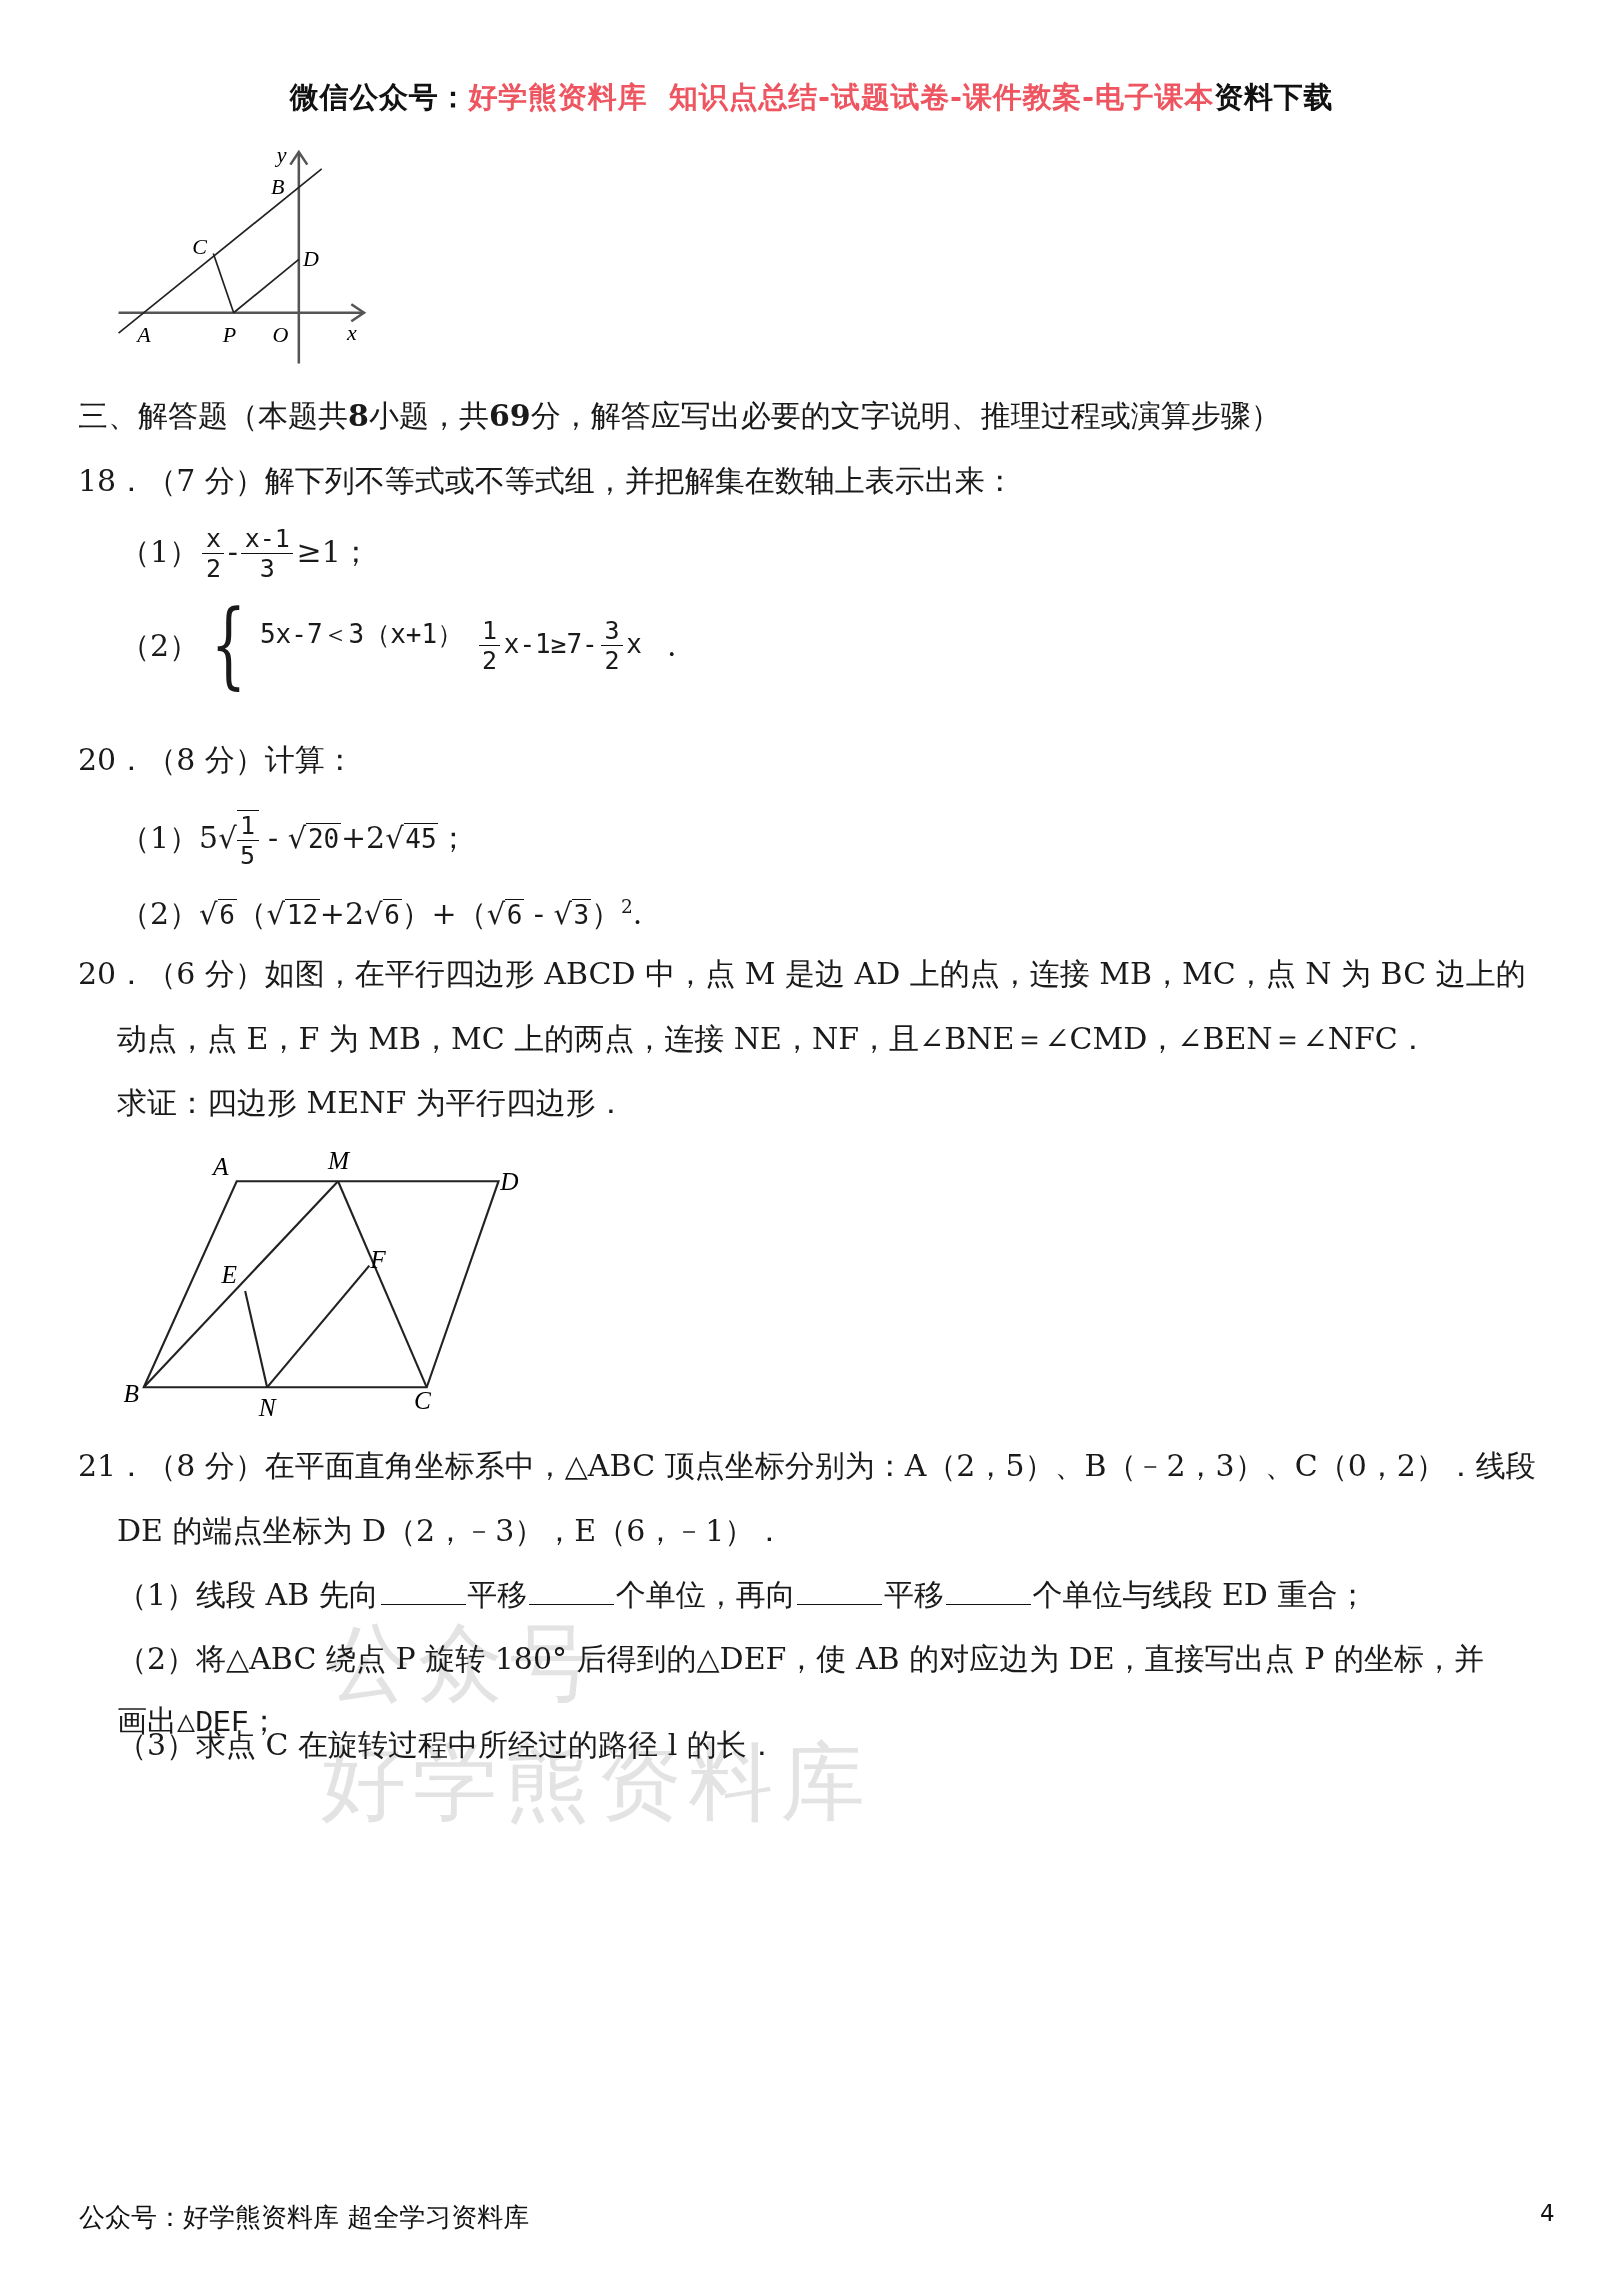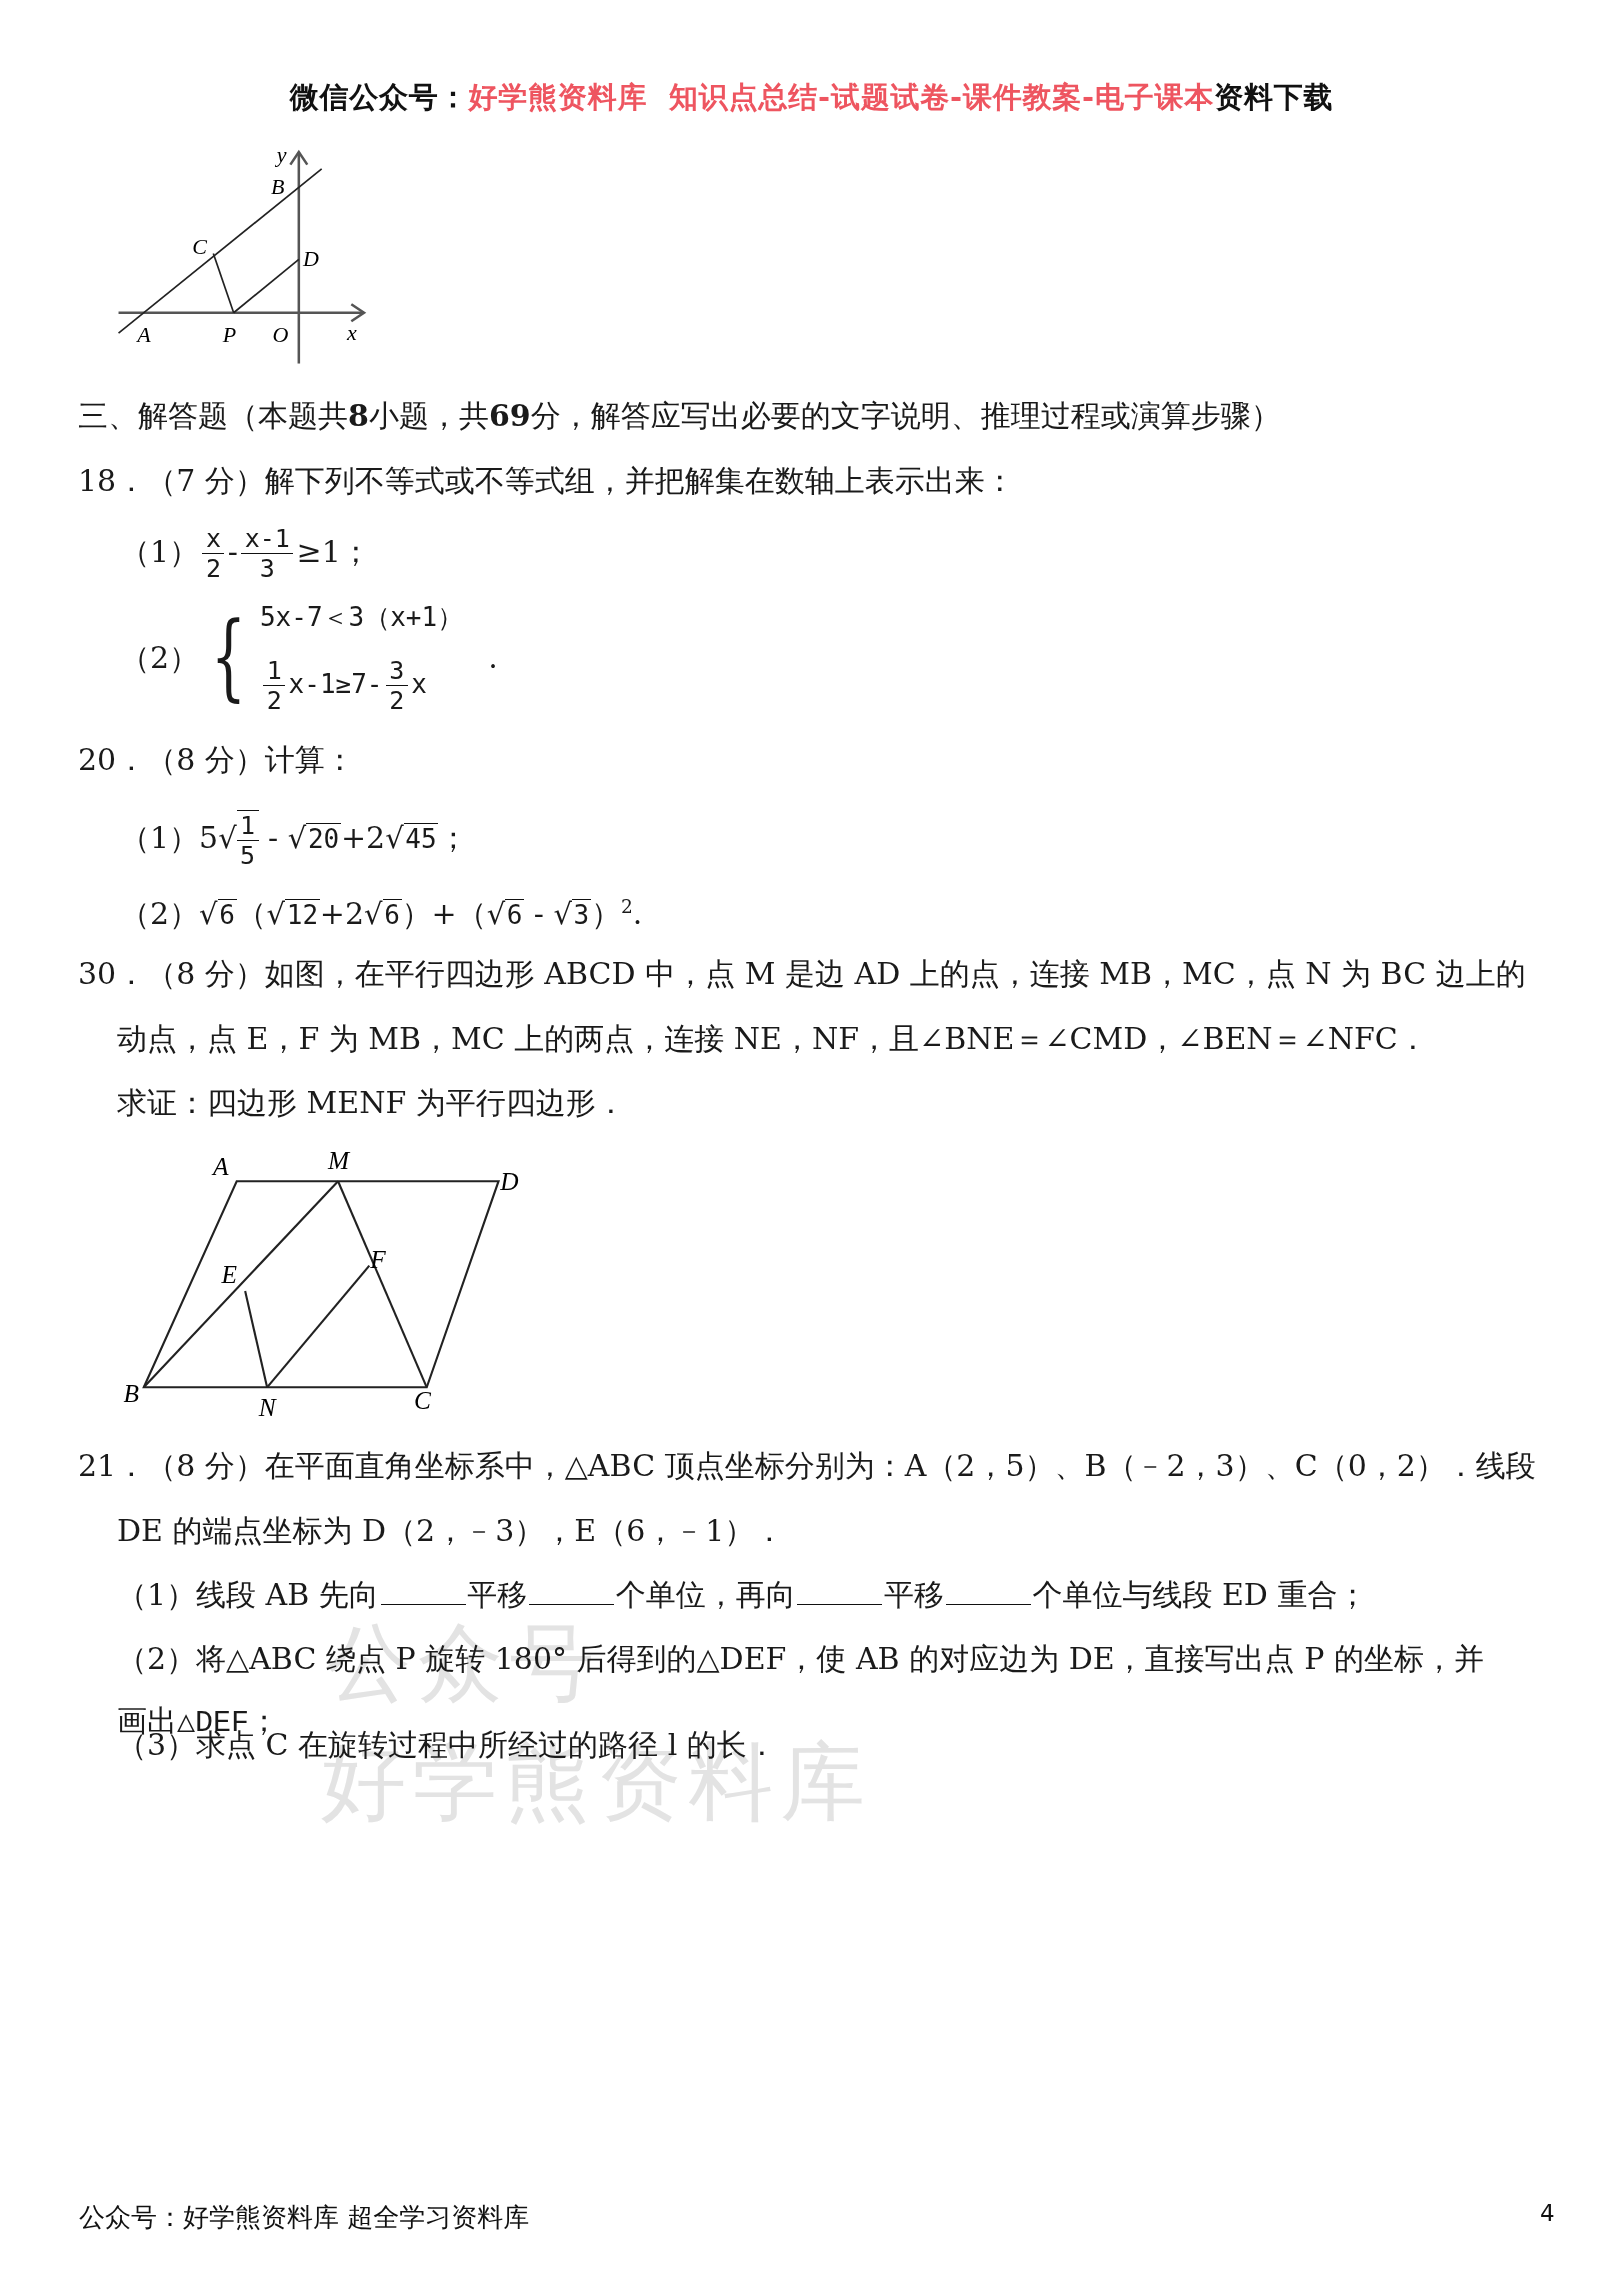--- a/index.html
+++ b/index.html
@@ -17,21 +17,21 @@
   .ind1 { left: 120px; }
   .ind0b { left: 117px; }
   b { font-weight: bold; }
   .blank { display: inline-block; width: 85px; border-bottom: 1.7px solid #111; height: 25px; vertical-align: baseline; margin: 0 1.7px; }
   .frac { display: inline-block; vertical-align: middle; text-align: center; font-family: "DejaVu Sans Mono", monospace; font-size: 25px; line-height: 29px; margin: 0 3.4px; }
   .frac .num { display: block; border-bottom: 1.7px solid #111; padding: 0 3.4px; }
   .frac .den { display: block; padding: 0 3.4px; }
   .mono { font-family: "DejaVu Sans Mono", monospace; font-size: 26px; }
   .brace-wrap { display: inline-flex; align-items: center; vertical-align: middle; }
   .brace { font-size: 93px; line-height: 93px; font-weight: 100; margin-right: 1.7px; transform: scaleX(0.6); display: inline-block; }
-  .sys { display: inline-flex; flex-direction: column; gap: 20px; }
+  .sys { display: inline-flex; gap: 12px; }
   .sqrt { display: inline-block; }
   .sqrt .rad { border-top: 1.7px solid #111; padding: 0 1.7px; font-family: "DejaVu Sans Mono", monospace; font-size: 26px; }
   .sqrt .sym { font-family: "DejaVu Sans", sans-serif; font-size: 29px; }
   .watermark {
     position: absolute; color: #e3e3e3; font-family: "DejaVu Sans", sans-serif; font-size: 85px; letter-spacing: 6.8px;
   }
   .footer { position: absolute; top: 2200px; left: 79px; font-size: 26px; font-family: "DejaVu Sans", sans-serif; color: #111; }
   .pagenum { position: absolute; top: 2200px; left: 1540px; font-size: 23px; font-family: "DejaVu Sans", sans-serif; color: #111; }
   svg text { font-family: "Liberation Serif", serif; font-style: italic; }
 </style>
@@ -88,21 +88,21 @@
 </div>
 
 <div class="line" style="top:741px;">20．（8 分）计算：</div>
 <div class="line ind1" style="top:810px;">
   <span>（1）</span><span>5</span><span class="sqrt"><span class="sym">√</span><span class="frac" style="border-top:1.7px solid #111;margin:0"><span class="num">1</span><span class="den">5</span></span></span><span> - </span><span class="sqrt"><span class="sym">√</span><span class="rad">20</span></span><span>+2</span><span class="sqrt"><span class="sym">√</span><span class="rad">45</span></span><span>；</span>
 </div>
 <div class="line ind1" style="top:888px;">
   <span>（2）</span><span class="sqrt"><span class="sym">√</span><span class="rad">6</span></span><span>（</span><span class="sqrt"><span class="sym">√</span><span class="rad">12</span></span><span>+2</span><span class="sqrt"><span class="sym">√</span><span class="rad">6</span></span><span>）+（</span><span class="sqrt"><span class="sym">√</span><span class="rad">6</span></span><span> - </span><span class="sqrt"><span class="sym">√</span><span class="rad">3</span></span><span>）</span><sup style="font-size:18.6px">2</sup><span>.</span>
 </div>
 
-<div class="line" style="top:955px;">30．（8 分）如图，在平行四边形 ABCD 中，点 M 是边 AD 上的点，连接 MB，MC，点 N 为 BC 边上的</div>
+<div class="line" style="top:955px;">20．（6 分）如图，在平行四边形 ABCD 中，点 M 是边 AD 上的点，连接 MB，MC，点 N 为 BC 边上的</div>
 <div class="line ind0b" style="top:1020px;">动点，点 E，F 为 MB，MC 上的两点，连接 NE，NF，且∠BNE＝∠CMD，∠BEN＝∠NFC．</div>
 <div class="line ind0b" style="top:1084px;">求证：四边形 MENF 为平行四边形．</div>
 
 <svg style="position:absolute;left:110px;top:1137px;" width="473" height="292" viewBox="0 0 560 345">
   <g stroke="#222" stroke-width="2.5" fill="none">
     <polygon points="150,52 460,52 375,296 40,296"></polygon>
     <line x1="40" y1="296" x2="270" y2="52"></line>
     <line x1="270" y1="52" x2="375" y2="296"></line>
     <line x1="160" y1="182" x2="186" y2="296"></line>
     <line x1="186" y1="296" x2="307" y2="152"></line>

